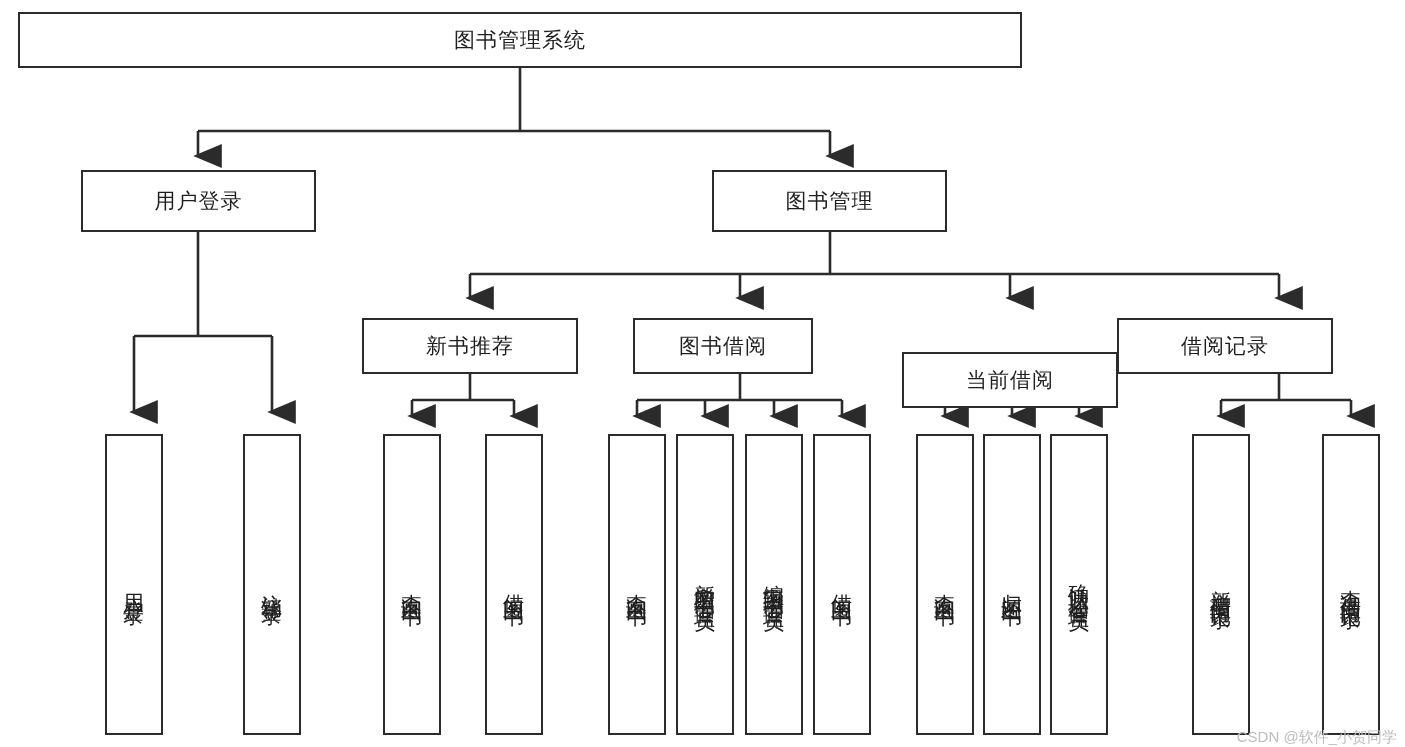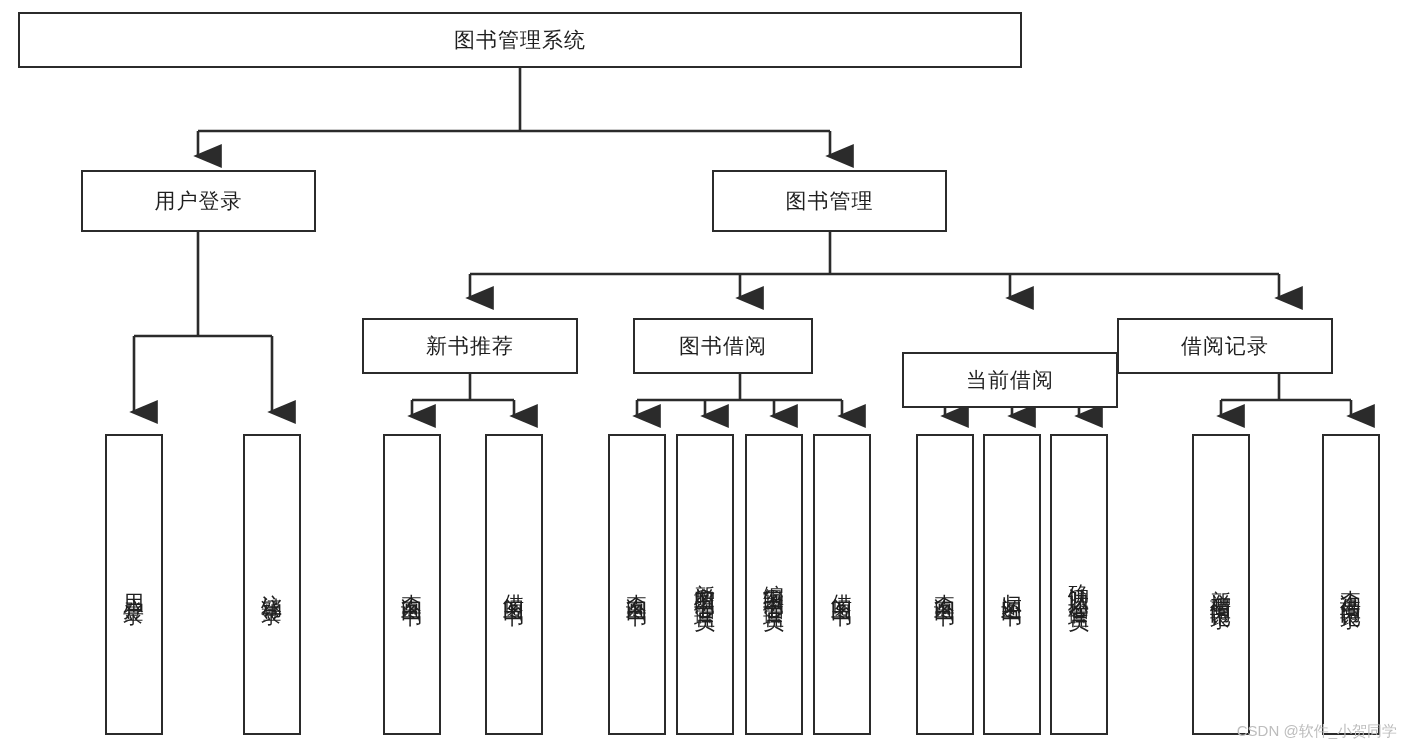--- a/index.html
+++ b/index.html
@@ -52,21 +52,21 @@
     align-items: center;
   }
   .node.v .txt {
     writing-mode: vertical-rl;
     text-orientation: upright;
     white-space: nowrap;
   }
   .watermark {
     position: absolute;
     right: 8px;
-    bottom: 6px;
+    bottom: 0;
     font-size: 15px;
     color: #bdbdbd;
     z-index: 5;
     white-space: nowrap;
     font-family: "Liberation Sans", "DejaVu Sans", sans-serif;
   }
 </style>
 </head>
 <body>
 

